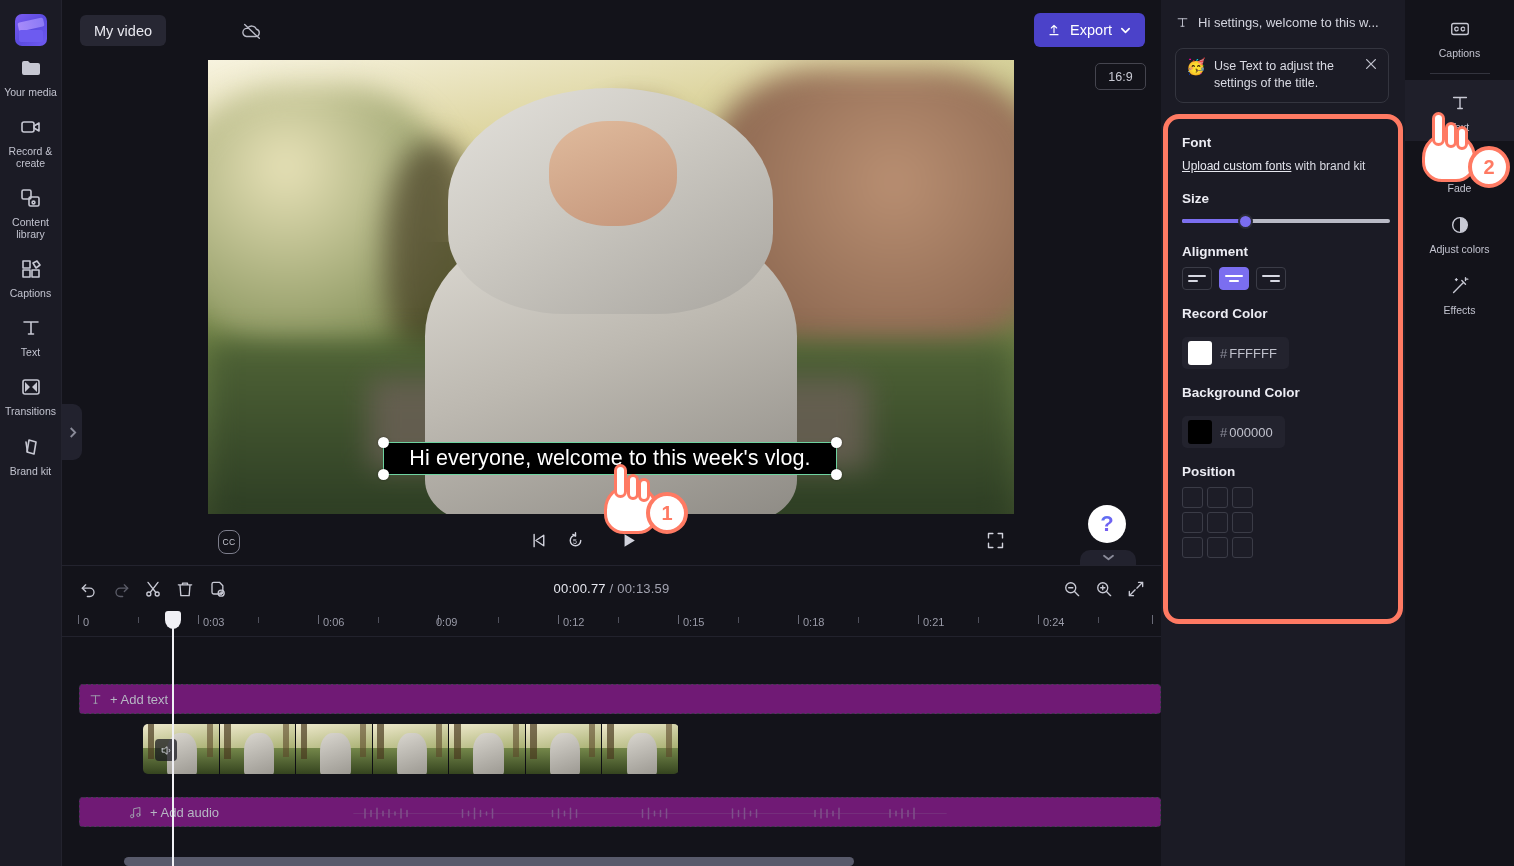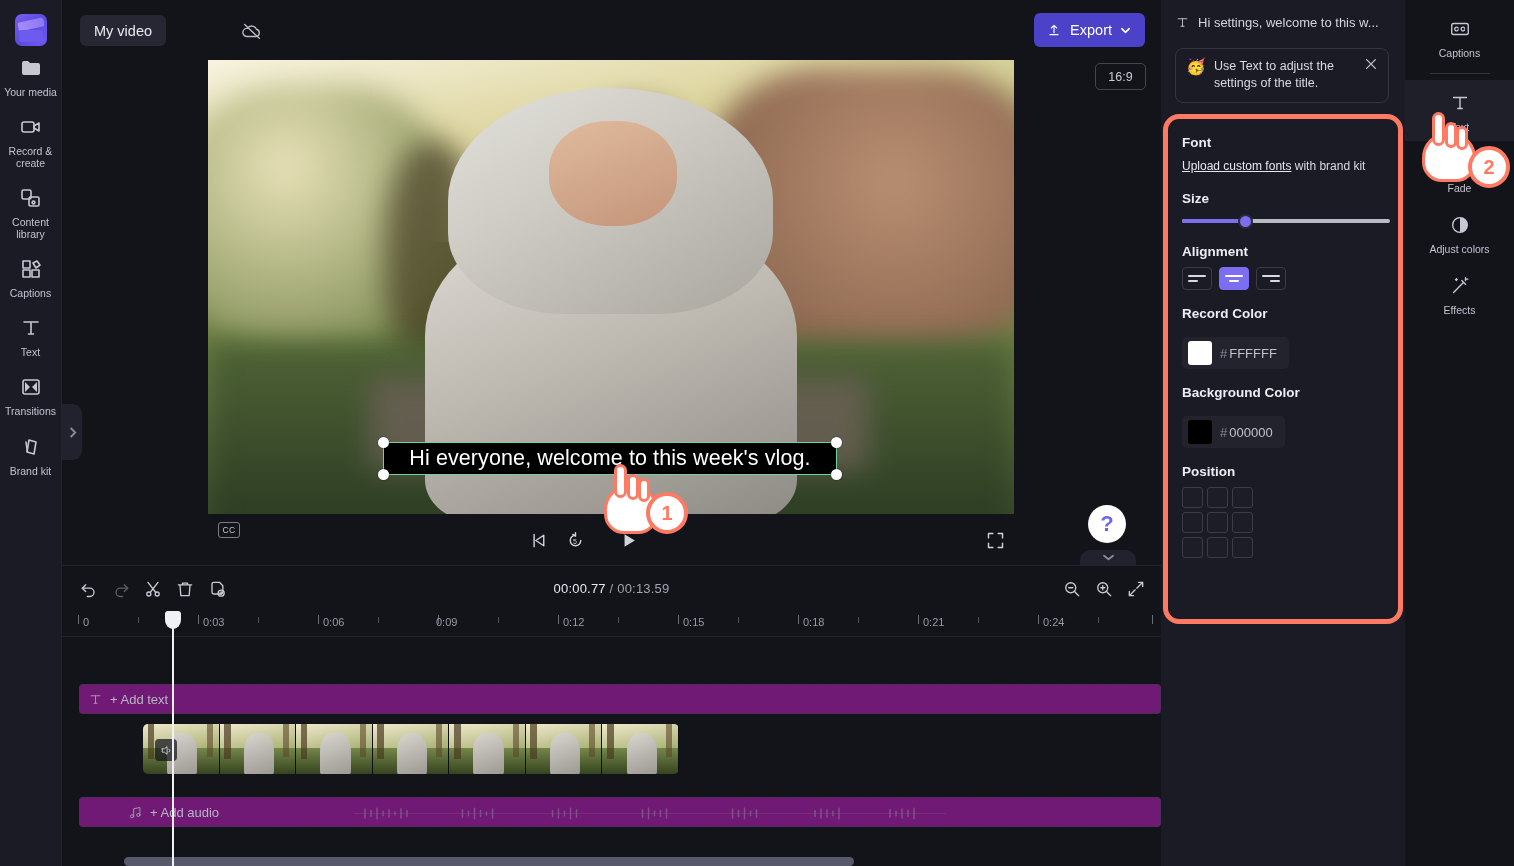--- a/index.html
+++ b/index.html
@@ -96,22 +96,22 @@
     background:#000; display:flex; align-items:center; justify-content:center;
     outline: 1.6px solid #6ed3a0;
   }
   .text-overlay span { color:#fff; font-size:21.5px; white-space:nowrap; letter-spacing:.1px; }
   .handle { position:absolute; width:11px; height:11px; border-radius:50%; background:#fff;
     box-shadow:0 0 2px rgba(0,0,0,.5); }
   .h-tl { left:-6px; top:-6px; } .h-tr { right:-6px; top:-6px; }
   .h-bl { left:-6px; bottom:-6px; } .h-br { right:-6px; bottom:-6px; }
 
   .player-bar { position:absolute; left:0; top:454px; width:1099px; height:51px; }
-  .cc-badge { position:absolute; left:156px; top:8px; width:22px; height:16px;
-    border:1px solid #7d7e8c; border-radius:3px; color:#c5c6d0; font-size:8.5px;
+  .cc-badge { position:absolute; left:156px; top:16px; width:22px; height:24px;
+    border:1px solid #7d7e8c; border-radius:8px; color:#c5c6d0; font-size:8.5px;
     display:flex; align-items:center; justify-content:center; cursor:pointer; letter-spacing:.3px;}
   .pctrl { position:absolute; top:12px; width:28px; height:28px; display:flex;
     align-items:center; justify-content:center; cursor:pointer; }
   .pctrl svg { width:21px; height:21px; fill:none; stroke:#d2d3dd; stroke-width:1.6;
     stroke-linecap:round; stroke-linejoin:round; }
   .p-prev { left:462px; } .p-back { left:499px; } .p-play { left:552px; } .p-full { left:919px; }
   .p-play svg { fill:#d2d3dd; stroke:none; width:19px; height:19px;}
 
   .help-btn { position:absolute; left:1026px; top:445px; width:38px; height:38px; border-radius:50%;
     background:#fff; display:flex; align-items:center; justify-content:center; cursor:pointer;

